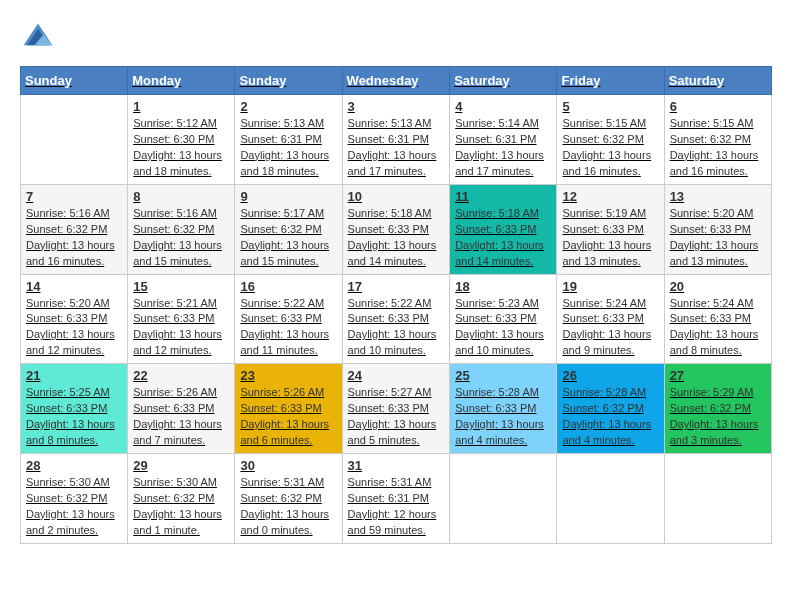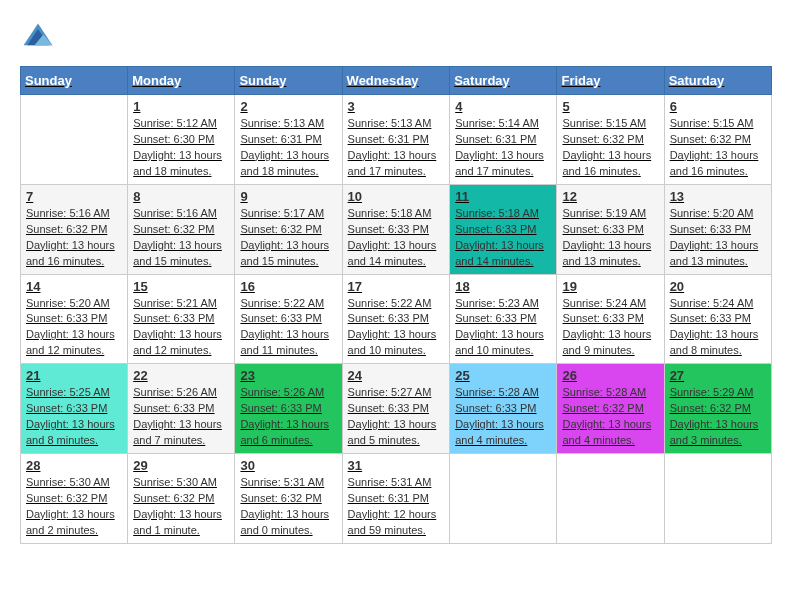--- a/index.html
+++ b/index.html
@@ -211,33 +211,33 @@
       </tr>
       <tr>
         <td style="background: #5eead4;">
           <span class="day-number">21</span>
           <div class="day-info">Sunrise: 5:25 AM<br>Sunset: 6:33 PM<br>Daylight: 13 hours<br>and 8 minutes.</div>
         </td>
         <td style="background: rgb(245, 245, 245);">
           <span class="day-number">22</span>
           <div class="day-info">Sunrise: 5:26 AM<br>Sunset: 6:33 PM<br>Daylight: 13 hours<br>and 7 minutes.</div>
         </td>
-        <td style="background: #22c55e;">
+        <td style="background: #eab308;">
           <span class="day-number">23</span>
           <div class="day-info">Sunrise: 5:26 AM<br>Sunset: 6:33 PM<br>Daylight: 13 hours<br>and 6 minutes.</div>
         </td>
         <td style="background: rgb(245, 245, 245);">
           <span class="day-number">24</span>
           <div class="day-info">Sunrise: 5:27 AM<br>Sunset: 6:33 PM<br>Daylight: 13 hours<br>and 5 minutes.</div>
         </td>
         <td style="background: #7dd3fc;">
           <span class="day-number">25</span>
           <div class="day-info">Sunrise: 5:28 AM<br>Sunset: 6:33 PM<br>Daylight: 13 hours<br>and 4 minutes.</div>
         </td>
-        <td style="background: #d946ef;">
+        <td style="background: #0ea5e9;">
           <span class="day-number">26</span>
           <div class="day-info">Sunrise: 5:28 AM<br>Sunset: 6:32 PM<br>Daylight: 13 hours<br>and 4 minutes.</div>
         </td>
         <td style="background: #22c55e;">
           <span class="day-number">27</span>
           <div class="day-info">Sunrise: 5:29 AM<br>Sunset: 6:32 PM<br>Daylight: 13 hours<br>and 3 minutes.</div>
         </td>
       </tr>
       <tr>
         <td>

